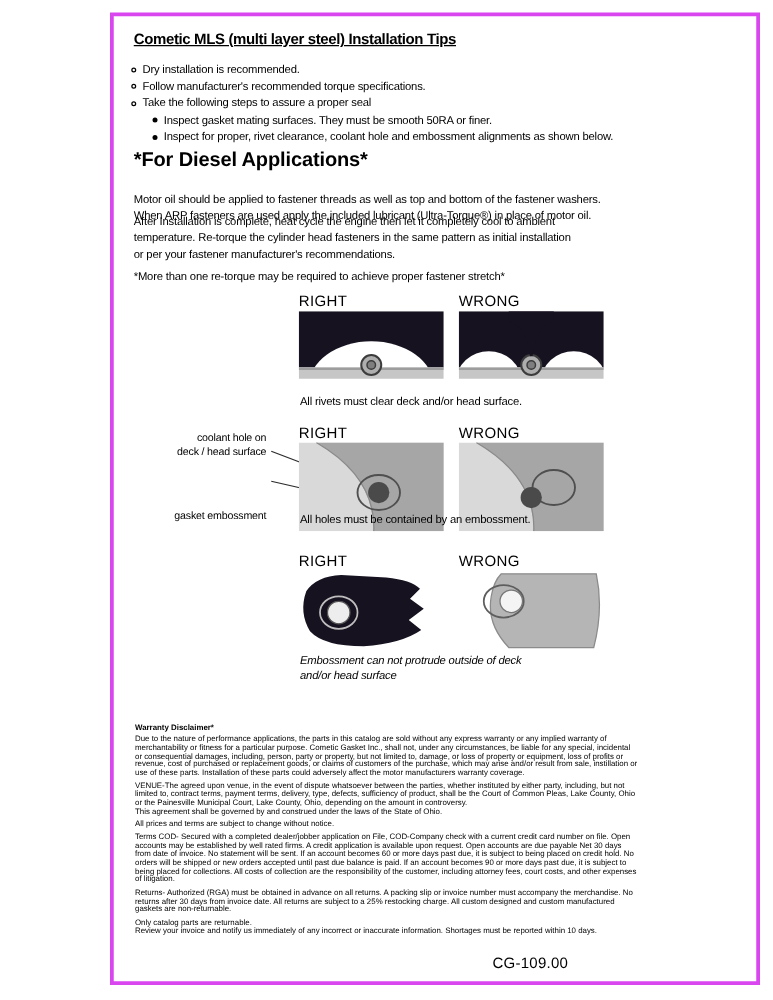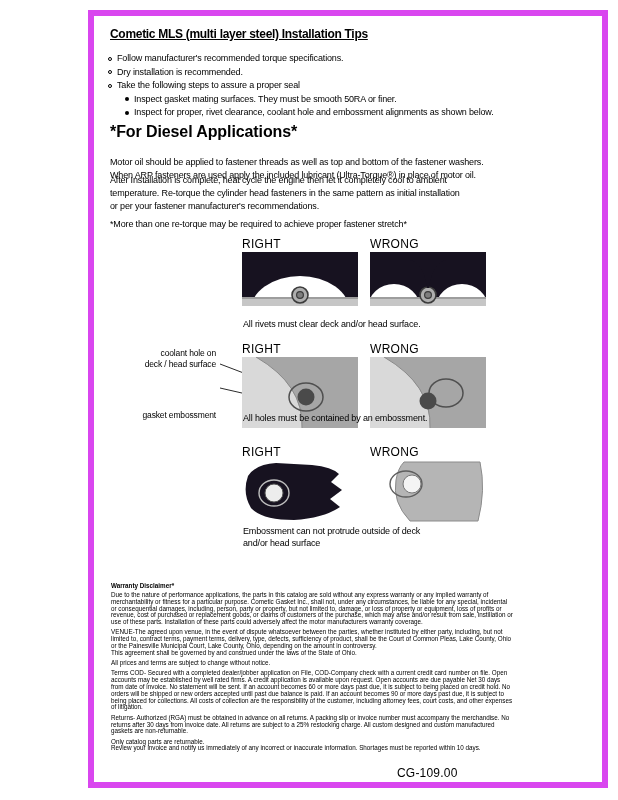--- a/index.html
+++ b/index.html
@@ -1,19 +1,19 @@
 <!DOCTYPE html>
 <html><head>
 <meta charset="utf-8">
 <style>
   * { margin:0; padding:0; box-sizing:border-box; }
   html,body { background:#ffffff; }
   body { font-family:"Liberation Sans", sans-serif; color:#000; }
   .page { position:relative; width:618px; height:800px; background:#fff; overflow:hidden; }
-  .frame { position:absolute; left:88px; top:10px; width:520px; height:778px; border:6px solid #d946ef; }
+  .frame { position:absolute; left:88px; top:10px; width:520px; height:778px; border:3px solid #d946ef; }
   .abs { position:absolute; }
 
   .title { left:16px; top:11px; font-size:12px; font-weight:bold; letter-spacing:-0.3px;
            text-decoration:underline; white-space:nowrap; }
 
   .bullets { left:14px; top:36px; }
   .b-row { display:flex; align-items:flex-start; height:13.5px; line-height:13.5px; }
   .b-row.sub { margin-left:17px; }
   .b-circle { flex:none; width:4px; height:4px; border:1px solid #000; border-radius:50%; margin:4.5px 5px 0 0; }
   .b-dot { flex:none; width:4px; height:4px; background:#000; border-radius:50%; margin:4.5px 5px 0 0; }
@@ -42,25 +42,25 @@
 <body>
 
 <div class="page">
   <div class="frame">
 
     <div class="title abs">Cometic MLS (multi layer steel) Installation Tips</div>
 
     <div class="bullets abs">
       <div class="b-row">
         <span class="b-circle"></span>
-        <span class="b-text">Follow manufacturer's recommended torque specifications.</span>
+        <span class="b-text">Dry installation is recommended.</span>
       </div>
       <div class="b-row">
         <span class="b-circle"></span>
-        <span class="b-text">Dry installation is recommended.</span>
+        <span class="b-text">Follow manufacturer's recommended torque specifications.</span>
       </div>
       <div class="b-row">
         <span class="b-circle"></span>
         <span class="b-text">Take the following steps to assure a proper seal</span>
       </div>
       <div class="b-row sub">
         <span class="b-dot"></span>
         <span class="b-text">Inspect gasket mating surfaces.  They must be smooth 50RA or finer.</span>
       </div>
       <div class="b-row sub">
@@ -146,21 +146,21 @@
         <circle cx="32" cy="33" r="9" fill="#ededed" stroke="#555555" stroke-width="1"></circle>
       </svg>
     </div>
     <div class="panel abs" style="left:276px;top:444px;">
       <svg width="116" height="63" viewBox="0 0 116 63">
         <path d="M34,2 H110 Q116,30 108,61 H40 Q22,42 26,20 Q28,8 34,2 Z" fill="#b5b5b5" stroke="#8b8b8b" stroke-width="1"></path>
         <ellipse cx="36" cy="24" rx="16" ry="13" fill="none" stroke="#5e5e5e" stroke-width="1.4"></ellipse>
         <circle cx="42" cy="24" r="9" fill="#f4f4f4" stroke="#777777" stroke-width="1"></circle>
       </svg>
     </div>
-    <div class="caption abs" style="left:149px;top:509px;">Embossment can not protrude outside of deck
+    <div class="caption abs" style="left:149px;top:509px;font-style:italic;">Embossment can not protrude outside of deck
 and/or head surface</div>
 
     <div class="legal abs">
       <div class="legal-heading">Warranty Disclaimer*</div>
       <p class="legal-para">Due to the nature of performance applications, the parts in this catalog are sold without any express warranty or any implied warranty of merchantability or fitness for a particular purpose.  Cometic Gasket Inc., shall not, under any circumstances, be liable for any special, incidental or consequential damages, including, person, party or property, but not limited to, damage, or loss of property or equipment, loss of profits or revenue, cost of purchased or replacement goods, or claims of customers of the purchase, which may arise and/or result from sale, instillation or use of these parts.  Installation of these parts could adversely affect the motor manufacturers warranty coverage.</p>
       <p class="legal-para">VENUE-The agreed upon venue, in the event of dispute whatsoever between the parties, whether instituted by either party, including, but not limited to, contract terms, payment terms, delivery, type, defects, sufficiency of product, shall be the Court of Common Pleas, Lake County, Ohio or the Painesville Municipal Court, Lake County, Ohio, depending on the amount in controversy.
 This agreement shall be governed by and construed under the laws of the State of Ohio.</p>
       <p class="legal-para">All prices and terms are subject to change without notice.</p>
       <p class="legal-para">Terms COD- Secured with a completed dealer/jobber application on File, COD-Company check with a current credit card number on file.  Open accounts may be established by well rated firms.  A credit application is available upon request.  Open accounts are due payable Net 30 days from date of invoice.  No statement will be sent.  If an account becomes 60 or more days past due, it is subject to being placed on credit hold.  No orders will be shipped or new orders accepted until past due balance is paid.  If an account becomes 90 or more days past due, it is subject to being placed for collections.  All costs of collection are the responsibility of the customer, including attorney fees, court costs, and other expenses of litigation.</p>
       <p class="legal-para">Returns- Authorized (RGA) must be obtained in advance on all returns.  A packing slip or invoice number must accompany the merchandise.  No returns after 30 days from invoice date.  All returns are subject to a 25% restocking charge.  All custom designed and custom manufactured gaskets are non-returnable.</p>

